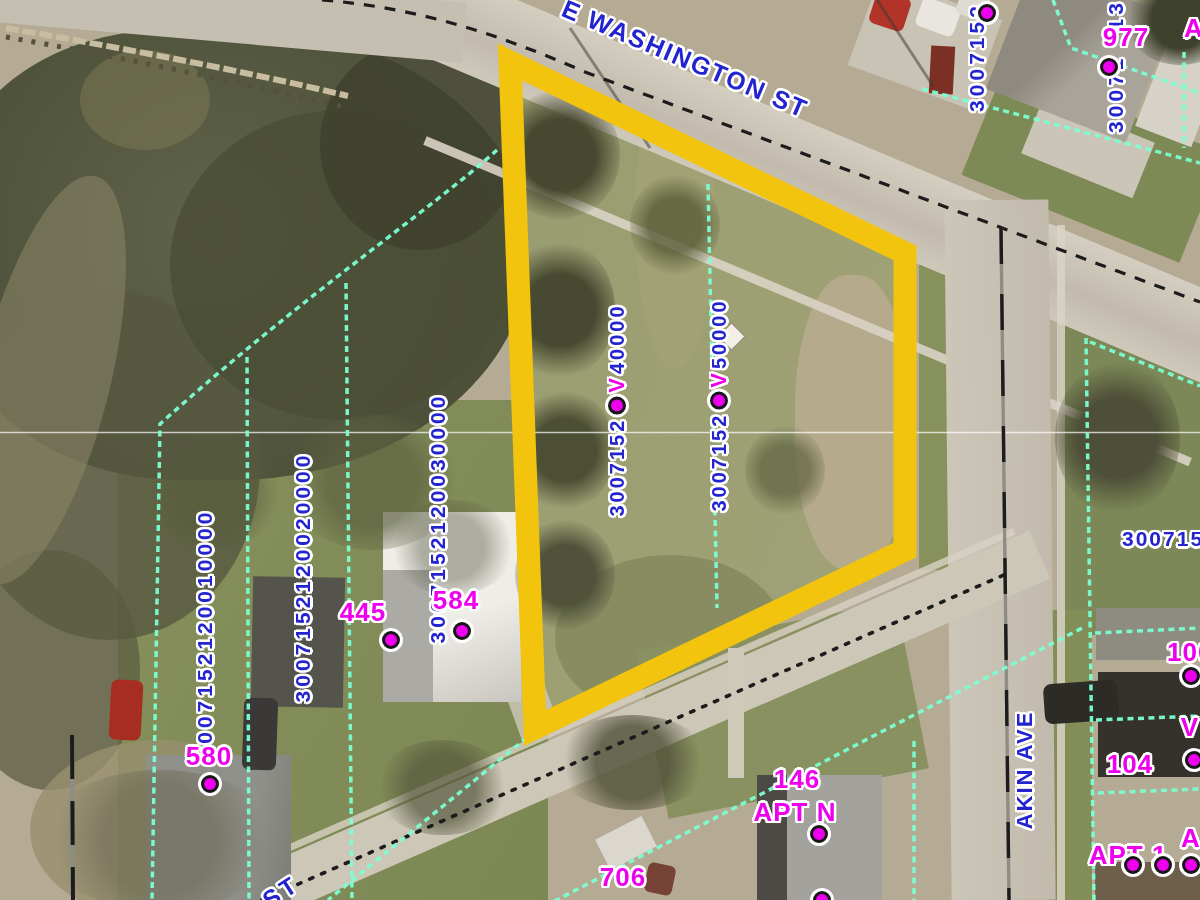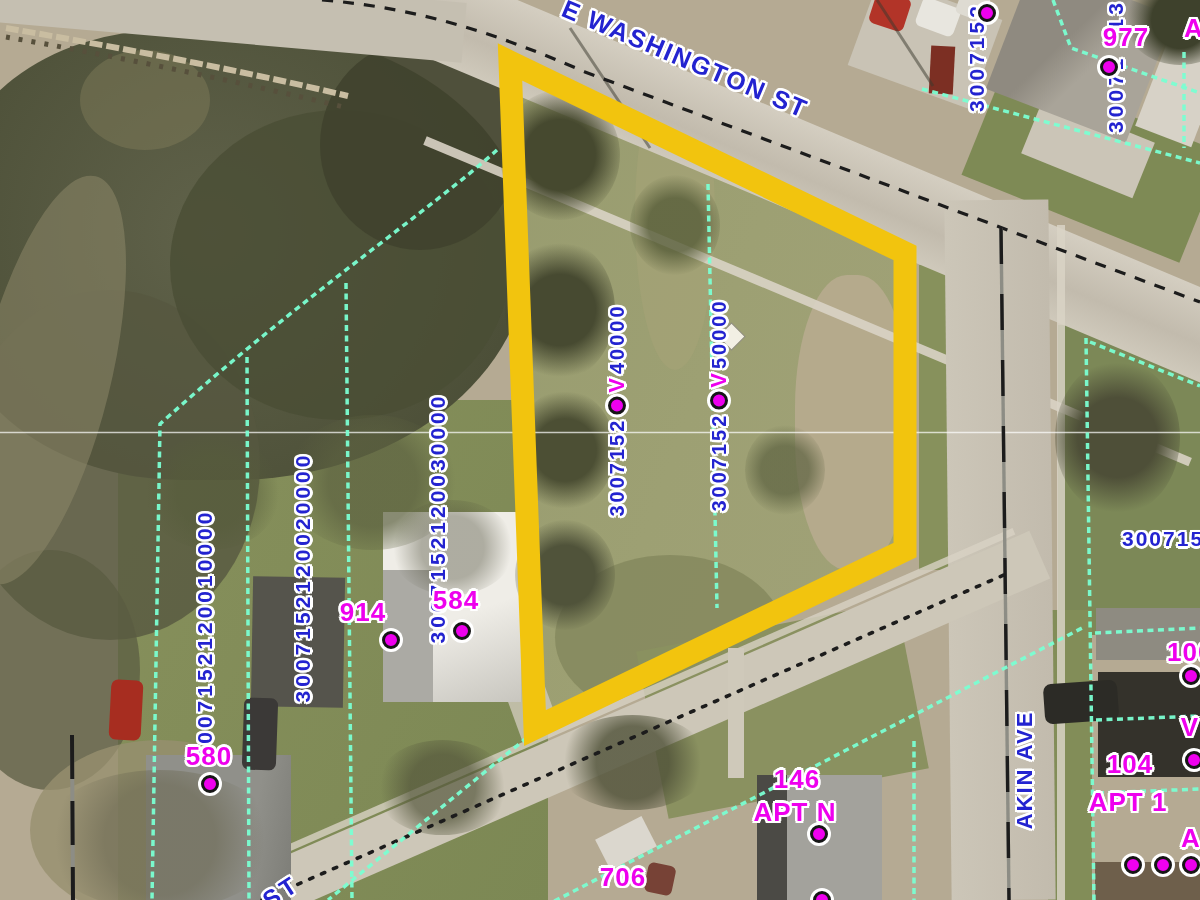--- a/index.html
+++ b/index.html
@@ -180,27 +180,27 @@
   <div class="plabel vl" style="left:303px;top:577px;">
     <span>3007152120020000</span>
   </div>
   <div class="plabel vl" style="left:205px;top:634px;">
     <span>3007152120010000</span>
   </div>
   <div class="plabel" style="left:1122px;top:527px;letter-spacing:2px;">300715</div>
 
   <div class="alabel hc" style="left:1126px;top:37px;">977</div>
   <div class="alabel hc" style="left:456px;top:600px;">584</div>
-  <div class="alabel hc" style="left:363px;top:612px;">914</div>
+  <div class="alabel hc" style="left:363px;top:612px;">445</div>
   <div class="alabel hc" style="left:209px;top:756px;">580</div>
   <div class="alabel hc" style="left:623px;top:877px;">706</div>
   <div class="alabel hc" style="left:797px;top:779px;">146</div>
   <div class="alabel hc" style="left:795px;top:812px;">APT N</div>
   <div class="alabel hc" style="left:1130px;top:764px;">104</div>
-  <div class="alabel hc" style="left:1128px;top:802px;text-align:right;">APT 1</div>
+  <div class="alabel hc" style="left:1128px;top:855px;text-align:right;">APT 1</div>
   <div class="alabel" style="left:1167px;top:637px;">100</div>
   <div class="alabel hc" style="left:1190px;top:727px;">V</div>
   <div class="alabel" style="left:1184px;top:13px;">A</div>
   <div class="alabel" style="left:1181px;top:823px;">A</div>
 
   <div class="dot" style="left:1100px;top:58px;"></div>
   <div class="dot" style="left:978px;top:4px;"></div>
   <div class="dot" style="left:453px;top:622px;"></div>
   <div class="dot" style="left:382px;top:631px;"></div>
   <div class="dot" style="left:201px;top:775px;"></div>

